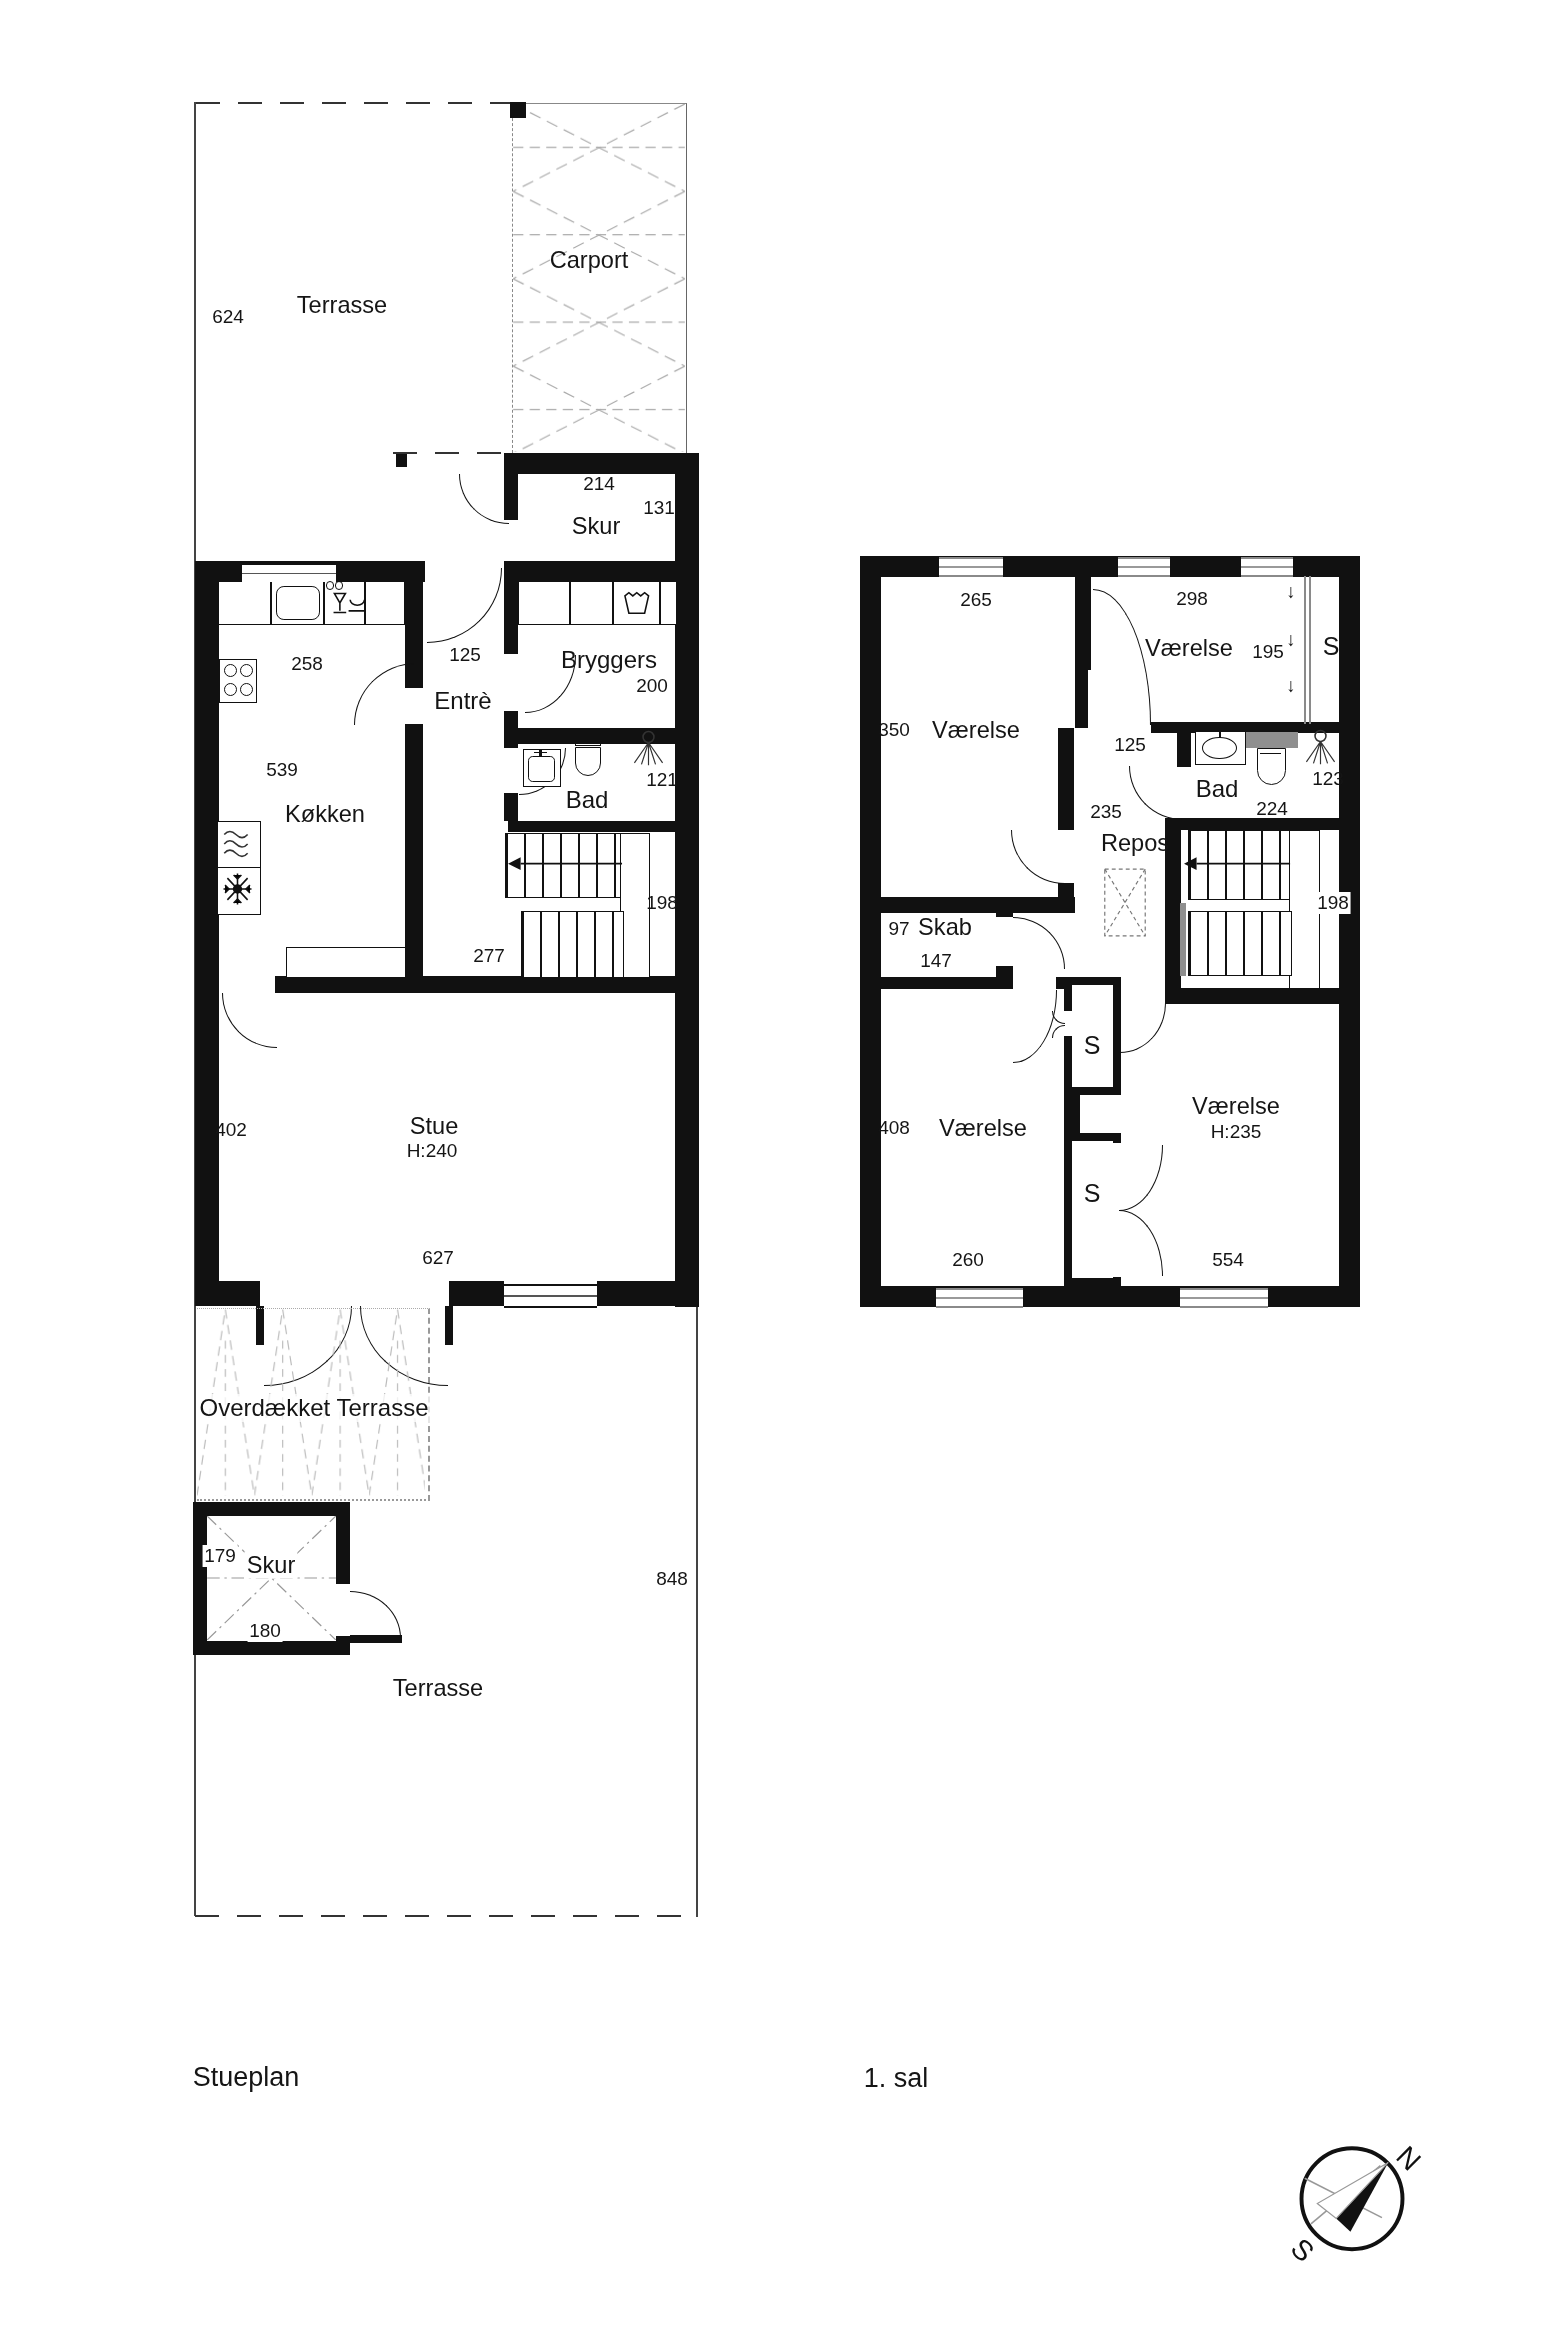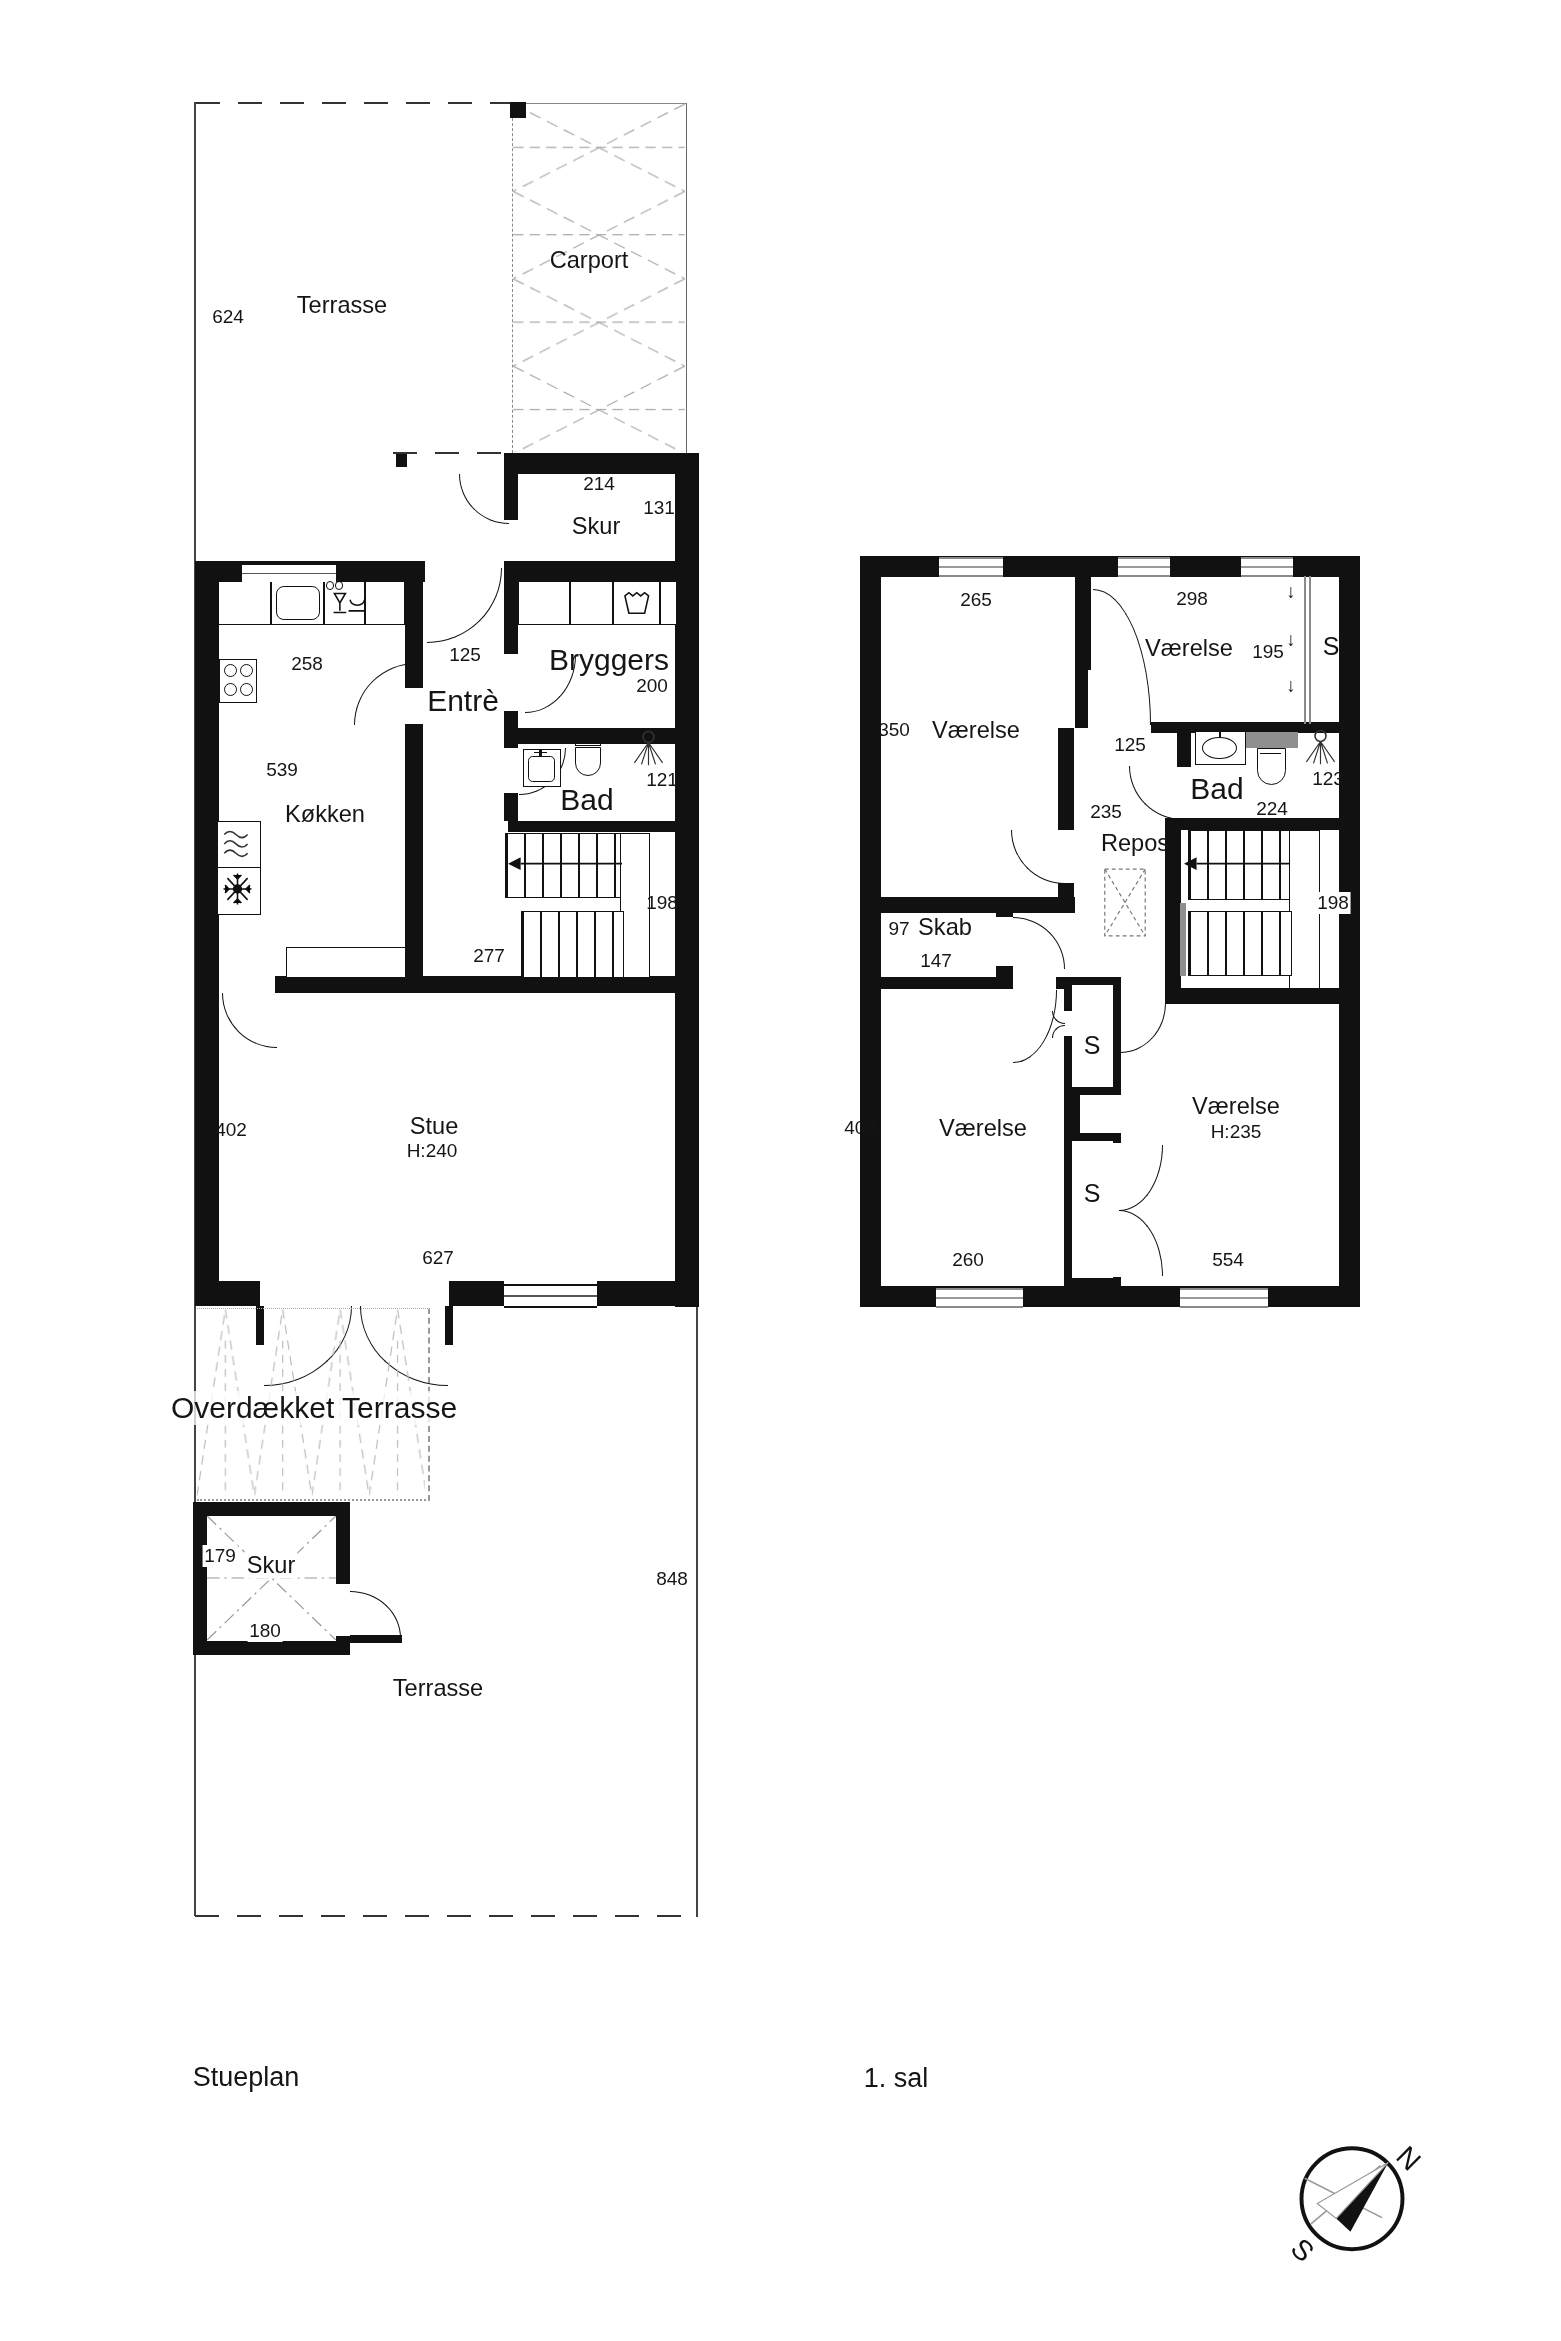--- a/index.html
+++ b/index.html
@@ -2,21 +2,21 @@
 <html style="font-size:12.6px"><head>
 <meta charset="utf-8">
 <style>
   html,body{margin:0;padding:0;background:#fff;}
   #canvas{position:relative;width:1561px;height:2342px;background:#fff;overflow:hidden;
           font-family:"Liberation Sans", sans-serif;color:#111;}
   .w{position:absolute;background:#111;}
   .lbl{position:absolute;transform:translate(-50%,-50%);white-space:nowrap;color:#151515;}
   .dim{font-size:19px;}
   .rm{font-size:23.6px;}
-  .rm-sm{font-size:30px;}
+  .rm-sm{font-size:24px;}
   .s-lbl{font-size:25px;}
   .plan-title{font-size:27px;}
   .thin{position:absolute;background:#444;}
   .dashH{position:absolute;height:2.4px;background:repeating-linear-gradient(90deg,#333 0 23.6px,transparent 23.6px 42px);}
   .win{position:absolute;background:#fff;border-top:2.4px solid #111;border-bottom:2.4px solid #111;}
   .win:after{content:"";position:absolute;left:0;right:0;top:50%;height:1.6px;margin-top:-0.8px;background:#555;}
   .win2{position:absolute;background:#fff;border-top:2.4px solid #8a8a8a;border-bottom:2.4px solid #8a8a8a;}
   .win2:after{content:"";position:absolute;left:0;right:0;top:50%;height:1.6px;margin-top:-0.8px;background:#9a9a9a;}
   .arc{position:absolute;}
   .arc-se{border-right:1.6px solid #111;border-bottom:1.6px solid #111;border-bottom-right-radius:100% 100%;}
@@ -305,21 +305,21 @@
   <div class="arc arc-sw" style="left:1052px;top:1011px;width:11.8px;height:11.8px;"></div>
   <div class="arc arc-nw" style="left:1052px;top:1025px;width:11.8px;height:11.8px;"></div>
   <span class="lbl s-lbl" style="left:1092px;top:1045px;">S</span>
   <div style="position:absolute;left:1064px;top:1133px;width:57px;height:153px;border:8.7px solid #111;box-sizing:border-box;background:#fff;"></div>
   <div class="hall-open" style="left:1112px;top:1143px;width:8.7px;height:134px;"></div>
   <div class="arc arc-se" style="left:1119px;top:1145px;width:43px;height:65px;"></div>
   <div class="arc arc-ne" style="left:1119px;top:1210px;width:43px;height:65px;"></div>
   <span class="lbl s-lbl" style="left:1092px;top:1193px;">S</span>
   <div class="arc arc-se" style="left:1120px;top:1003px;width:45px;height:49px;"></div>
 
-  <span class="lbl dim" style="left:860px;top:1128px;">408</span>
+  <span class="lbl dim" style="left:894px;top:1128px;">408</span>
   <span class="lbl rm" style="left:983px;top:1128px;">Værelse</span>
   <span class="lbl dim" style="left:968px;top:1260px;">260</span>
   <span class="lbl rm" style="left:1236px;top:1106px;">Værelse</span>
   <span class="lbl dim" style="left:1236px;top:1132px;">H:235</span>
   <span class="lbl dim" style="left:1228px;top:1260px;">554</span>
 
   <span class="lbl plan-title" style="left:246px;top:2077px;">Stueplan</span>
   <span class="lbl plan-title" style="left:896px;top:2078px;">1. sal</span>
 
   <svg width="142" height="142" style="position:absolute;left:1281px;top:2123px;" viewBox="0 0 180 180">

